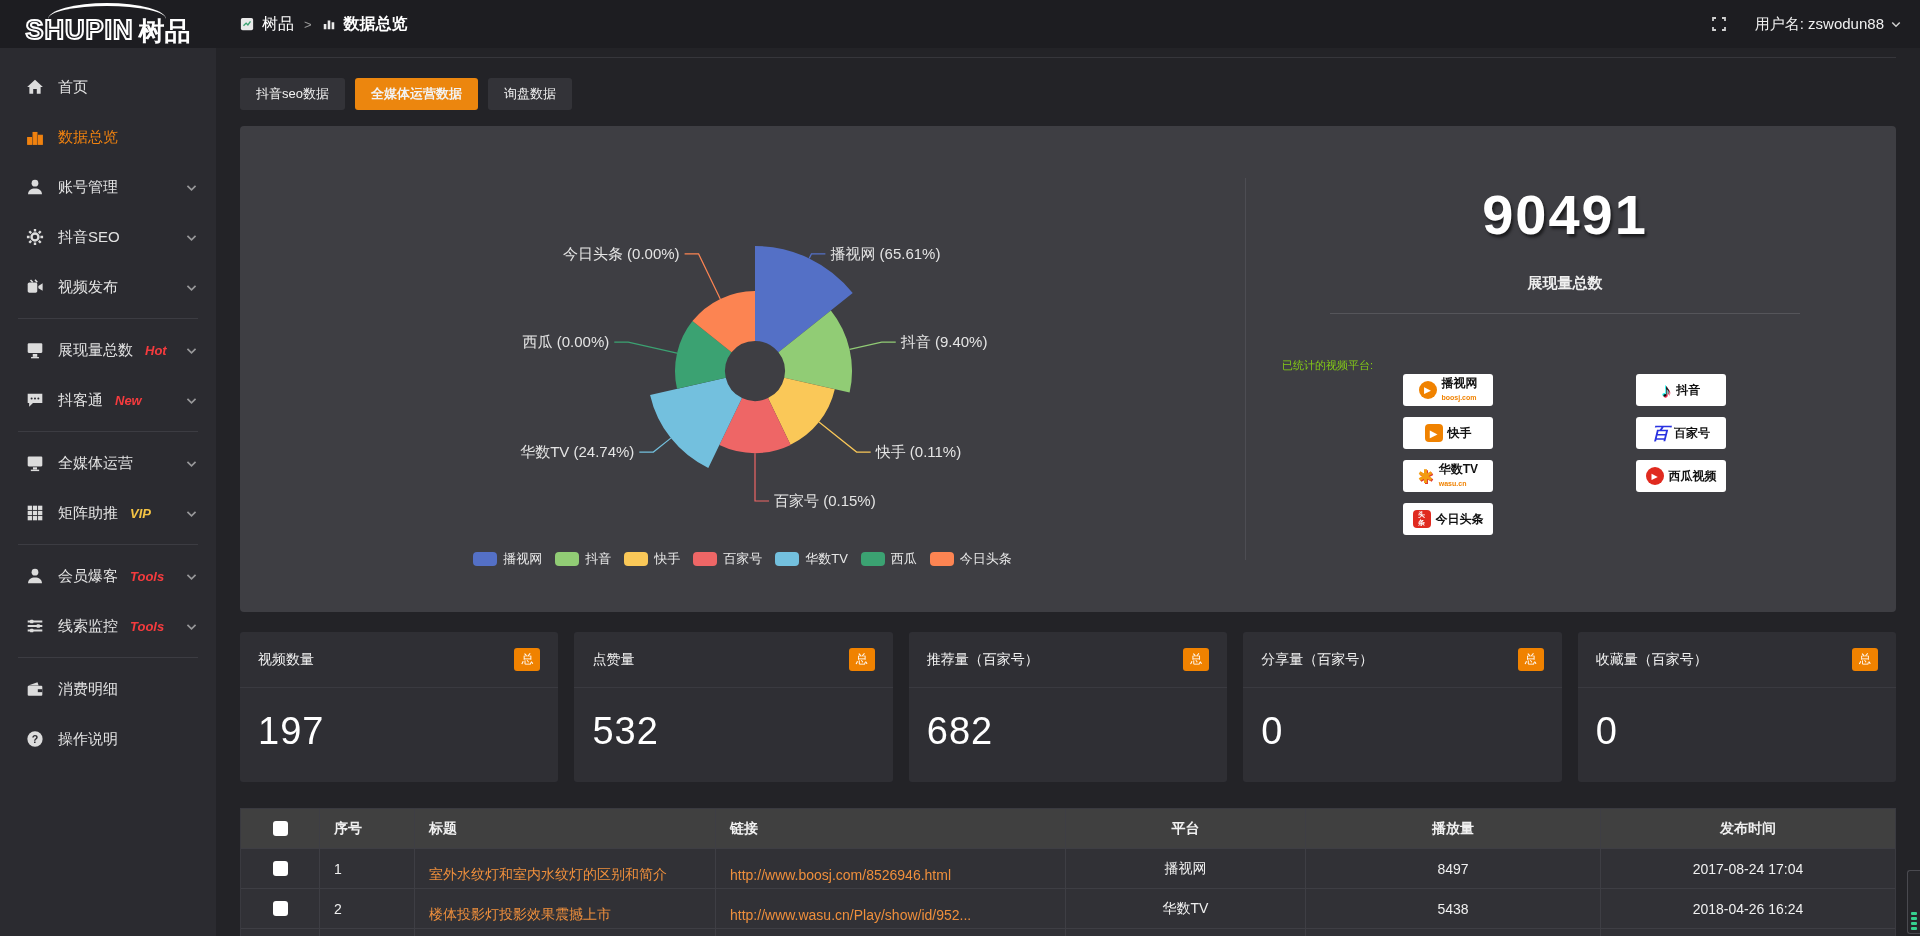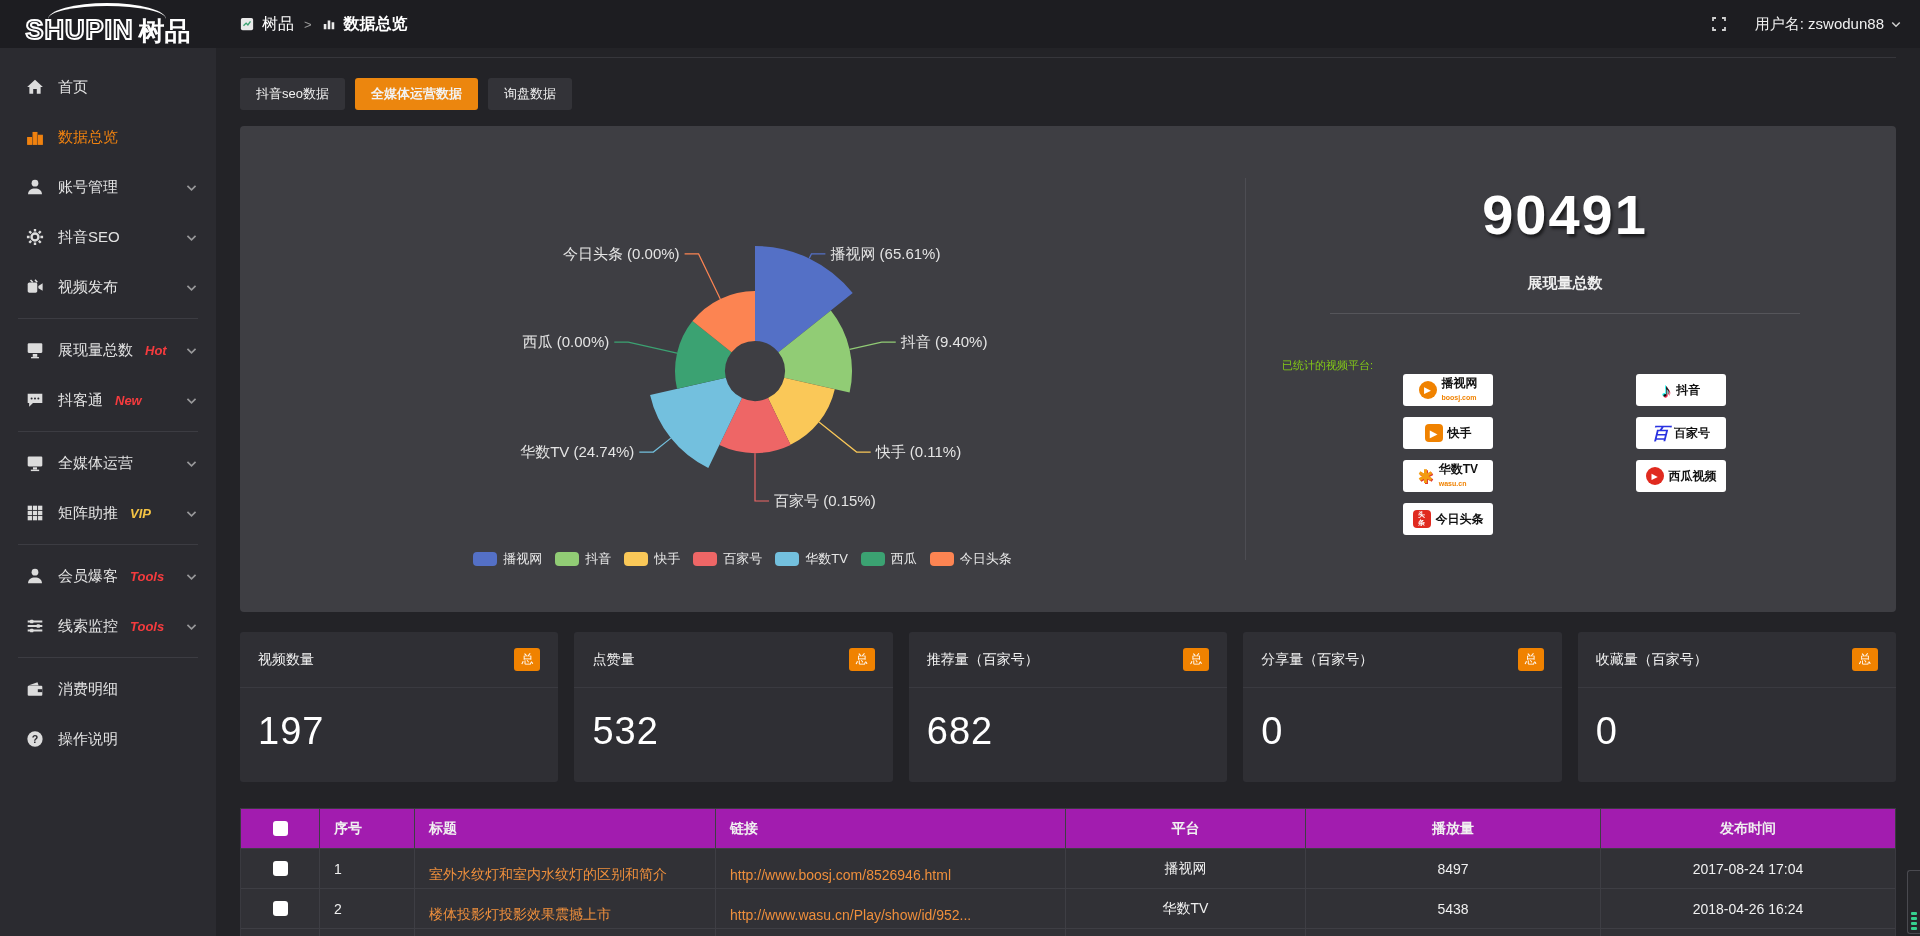--- a/index.html
+++ b/index.html
@@ -57,21 +57,21 @@
   .cards { display:flex; gap:16px; margin-top:20px; }
   .card { flex:1; height:150px; background:#2f2f34; border-radius:3px; }
   .card-head { height:56px; display:flex; align-items:center; justify-content:space-between; padding:0 18px; border-bottom:1px solid #3a3a40; }
   .card-label { font-size:14px; color:#f2f2f2; }
   .card-badge { background:#f08200; color:#fff; font-size:12px; padding:3px 7px; border-radius:3px; }
   .card-value { font-size:38px; color:#fff; padding:22px 18px 0; font-weight:500; letter-spacing:1px; }
 
   
   .table { margin-top:26px; border:1px solid #3a3a40; border-bottom:none; }
   .t-row { display:flex; height:40px; background:#313136; border-bottom:1px solid #3e3e44; }
-  .t-row.head { background:#a21caf; }
+  .t-row.head { background:#404040; }
   .t-cell { display:flex; align-items:center; padding:0 14px; font-size:14px; color:#f0f0f0; border-right:1px solid #3e3e44; overflow:hidden; white-space:nowrap; }
   .t-cell:last-child { border-right:none; }
   .c-check { width:79px; justify-content:center; }
   .c-idx { width:95px; } .c-title { width:301px;text-align:right; } .c-link { width:350px; }
   .c-plat { width:240px; justify-content:center; } .c-plays { width:295px; justify-content:center; }
   .c-date { flex:1; justify-content:center; }
   .orange-link { color:#ef8f3c; cursor:pointer;margin-top:13px; }
   .checkbox { width:15px; height:15px; background:#fff; border-radius:3px; cursor:pointer; }
 
   .side-widget { position:absolute; right:0; top:870px; width:13px; height:64px; background:#26262a; border:1px solid #4a4a50; border-right:none; border-radius:3px 0 0 3px; z-index:40; display:flex; flex-direction:column; justify-content:flex-end; gap:2px; padding:3px 3px; }

